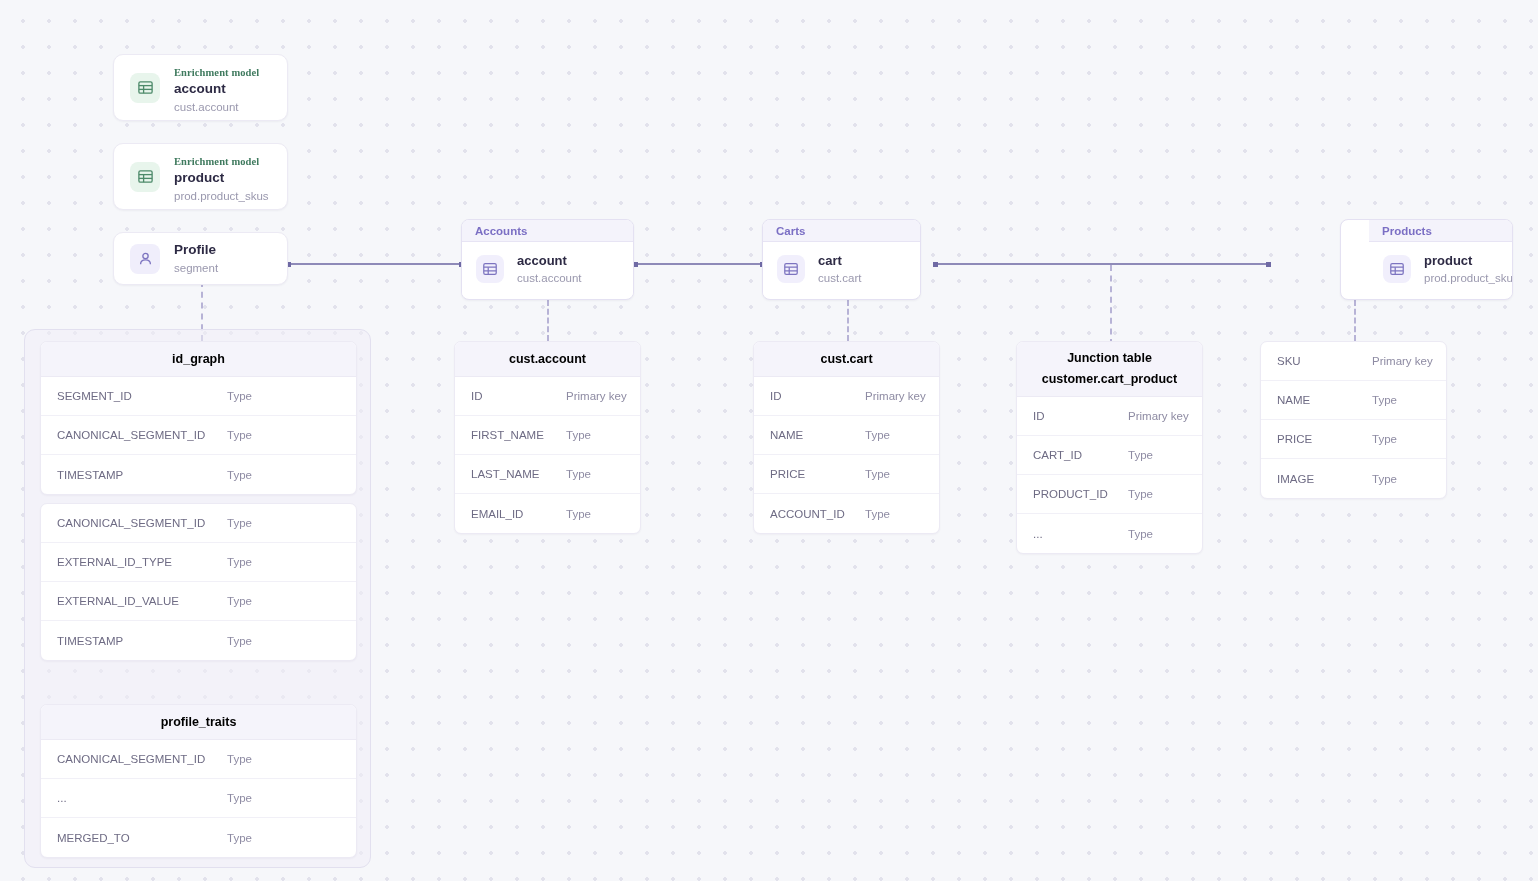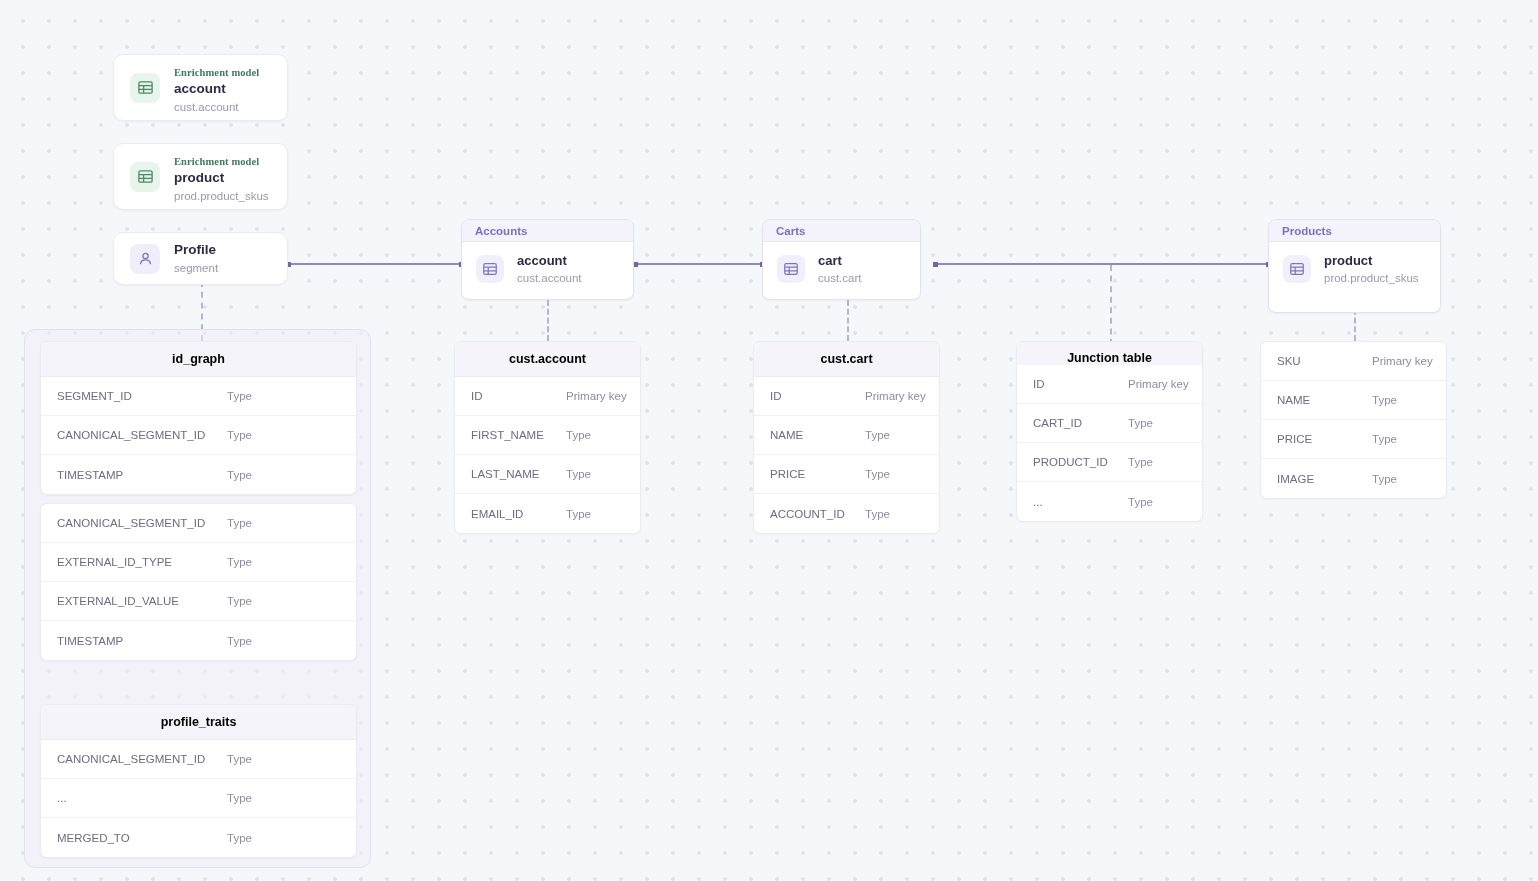--- a/index.html
+++ b/index.html
@@ -260,21 +260,21 @@
           <line x1="7" y1="7" x2="7" y2="15"></line>
         </svg>
       </span>
       <span class="grp-txt">
         <span class="grp-title" style="display:block">cart</span>
         <span class="grp-sub" style="display:block">cust.cart</span>
       </span>
     </div>
   </div>
 
-  <div class="grp" style="left:1268px; top:219px; width:173px; height:94px;">
+  <div class="grp" style="left:1340px; top:219px; width:173px; height:81px;padding-left:28px;">
     <div class="grp-head">Products</div>
     <div class="grp-body">
       <span class="grp-ico">
         <svg class="icon" width="16" height="16" viewBox="0 0 18 18" fill="none" stroke="#7d74c0" stroke-width="1.4">
           <rect x="2" y="3" width="14" height="12" rx="1.6"></rect>
           <line x1="2" y1="7" x2="16" y2="7"></line>
           <line x1="2" y1="11" x2="16" y2="11"></line>
           <line x1="7" y1="7" x2="7" y2="15"></line>
         </svg>
       </span>
@@ -371,20 +371,21 @@
       <span class="tbl-col-type">Type</span>
     </div>
     <div class="tbl-row">
       <span class="tbl-col-name" style="width:95px">ACCOUNT_ID</span>
       <span class="tbl-col-type">Type</span>
     </div>
   </div>
 
   <div class="tbl" style="left:1016px; top:341px; width:187px;">
     <div class="tbl-head sub">Junction table</div>
+    <div class="tbl-head sub2">customer.cart_product</div>
     <div class="tbl-row">
       <span class="tbl-col-name" style="width:95px">ID</span>
       <span class="tbl-col-type">Primary key</span>
     </div>
     <div class="tbl-row">
       <span class="tbl-col-name" style="width:95px">CART_ID</span>
       <span class="tbl-col-type">Type</span>
     </div>
     <div class="tbl-row">
       <span class="tbl-col-name" style="width:95px">PRODUCT_ID</span>

